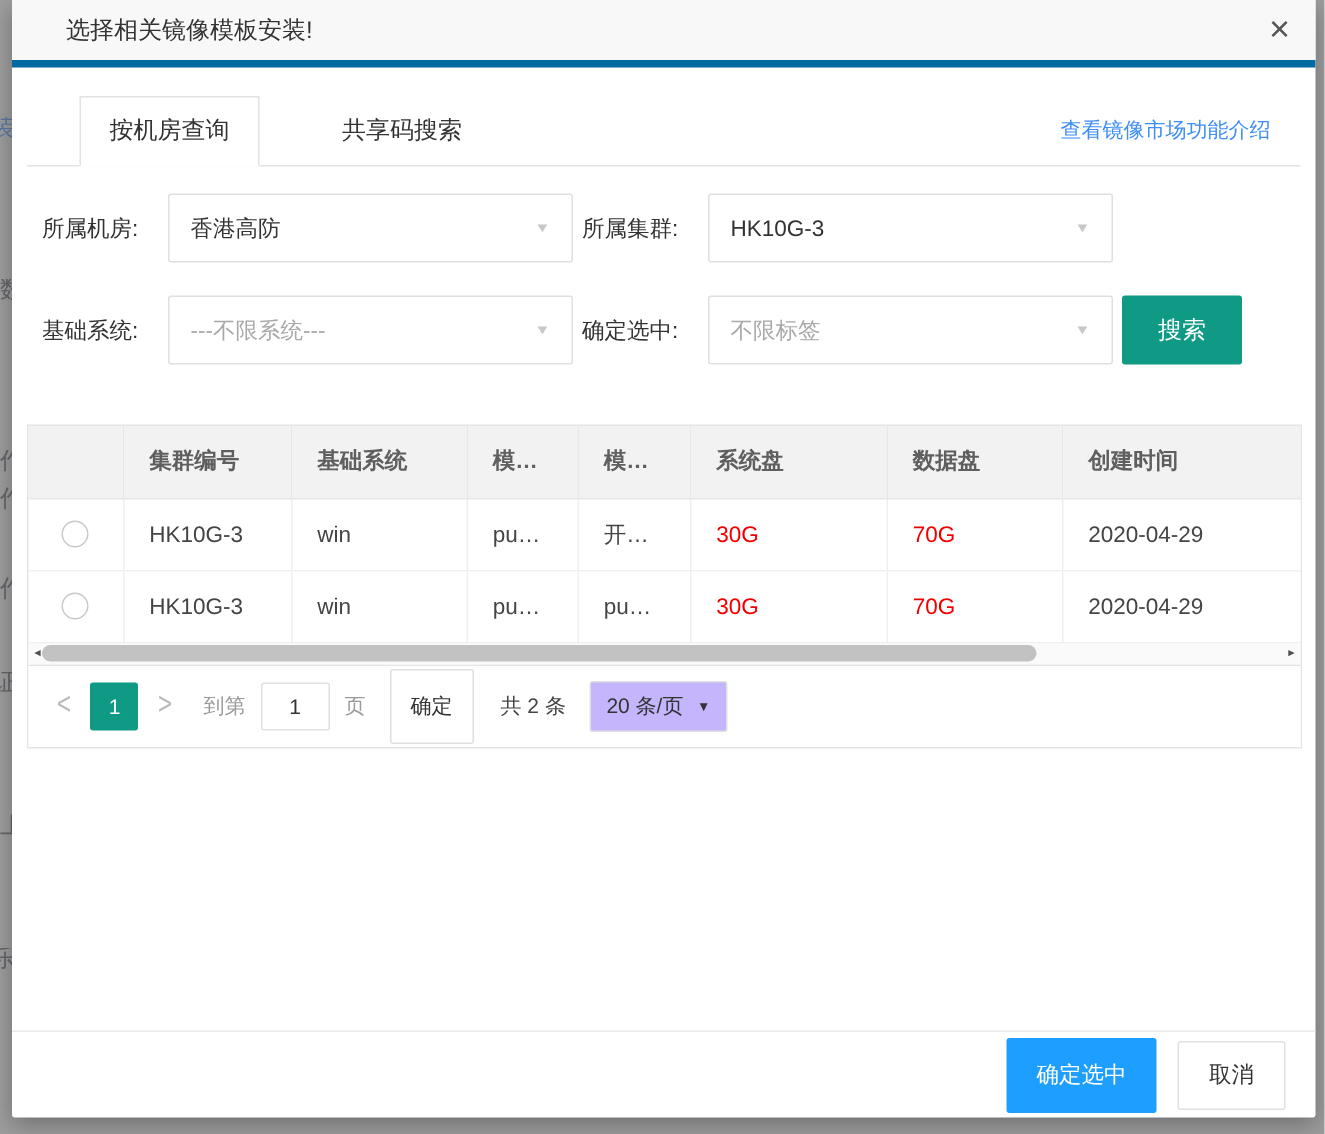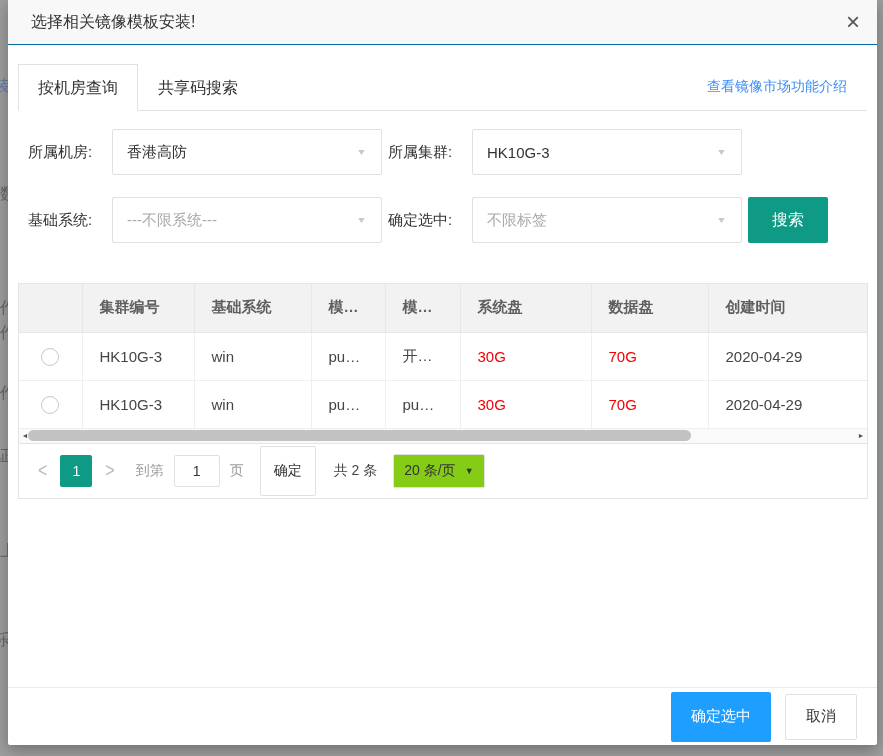--- a/index.html
+++ b/index.html
@@ -21,33 +21,33 @@
   .f3{top:325px;} .f4{top:385px;} .f5{top:448px; text-indent:-4px;}
   .f6{top:543px;} .f7{top:632px; text-indent:-5px;}
 
   
   .modal {
     position:absolute; left:8px; top:0; width:869px; height:745px;
     background:#fff; border-radius:0 0 2px 2px;
     box-shadow:0 5px 16px rgba(0,0,0,.3);
   }
   .modal-header {
-    height:45px; background:#f8f8f8; border-bottom:1px solid #0369a1;
+    height:45px; background:#f8f8f8; border-bottom:5px solid #0369a1;
     display:flex; align-items:center; justify-content:space-between;
-    padding:0 17px 0 23px;
+    padding:0 17px 0 36px;
   }
   .title { font-size:16px; color:#333; }
   .close { font-size:24px; color:#555; line-height:1; cursor:pointer; }
 
   
   .tabbar {
     margin:20px 10px 0 10px; height:46px; position:relative;
     border-bottom:1px solid #e2e2e2; display:flex; align-items:flex-end;
   }
-  .tab { font-size:16px; color:#333; line-height:45px; padding:0 20px; cursor:pointer; }
+  .tab { font-size:16px; color:#333; line-height:45px; padding:0 20px; cursor:pointer;margin-left:35px; }
   .tab.active {
     border:1px solid #e2e2e2; border-bottom:1px solid #fff;
     margin-bottom:-1px; background:#fff; padding:0 19px;
   }
   .help-link { position:absolute; right:20px; top:13px; font-size:14px; color:#3e8ef7; cursor:pointer; text-decoration:none; }
 
   
   .form-row { display:flex; align-items:center; margin:18px 20px 0 20px; height:46px; }
   .form-row.second { margin-top:22px; }
   .form-row label { width:84px; flex-shrink:0; font-size:15px; color:#333; }
@@ -118,21 +118,21 @@
     width:46px; height:32px; border:1px solid #e0e0e0; border-radius:2px;
     text-align:center; font-size:14px; color:#333; margin:0 4px; font-family:inherit;
   }
   .pg-confirm {
     height:50px; padding:0 13px; background:#fff; border:1px solid #e0e0e0;
     border-radius:2px; font-size:14px; color:#333; margin:0 10px; cursor:pointer;
     font-family:inherit;
   }
   .pg-total { color:#444; margin:0 8px; }
   .pg-size {
-    height:34px; border:1px solid #e0e0e0; border-radius:2px; background:#84cc16;
+    height:34px; border:1px solid #e0e0e0; border-radius:2px; background:#c4b5fd;
     display:flex; align-items:center; gap:9px; padding:0 10px; margin-left:8px;
     color:#333; cursor:pointer;
   }
   .pg-caret { font-size:9px; color:#333; }
 
   
   .modal-footer {
     position:absolute; left:0; right:0; bottom:0; height:58px;
     border-top:1px solid #eaeaea;
     display:flex; align-items:center; justify-content:flex-end;

